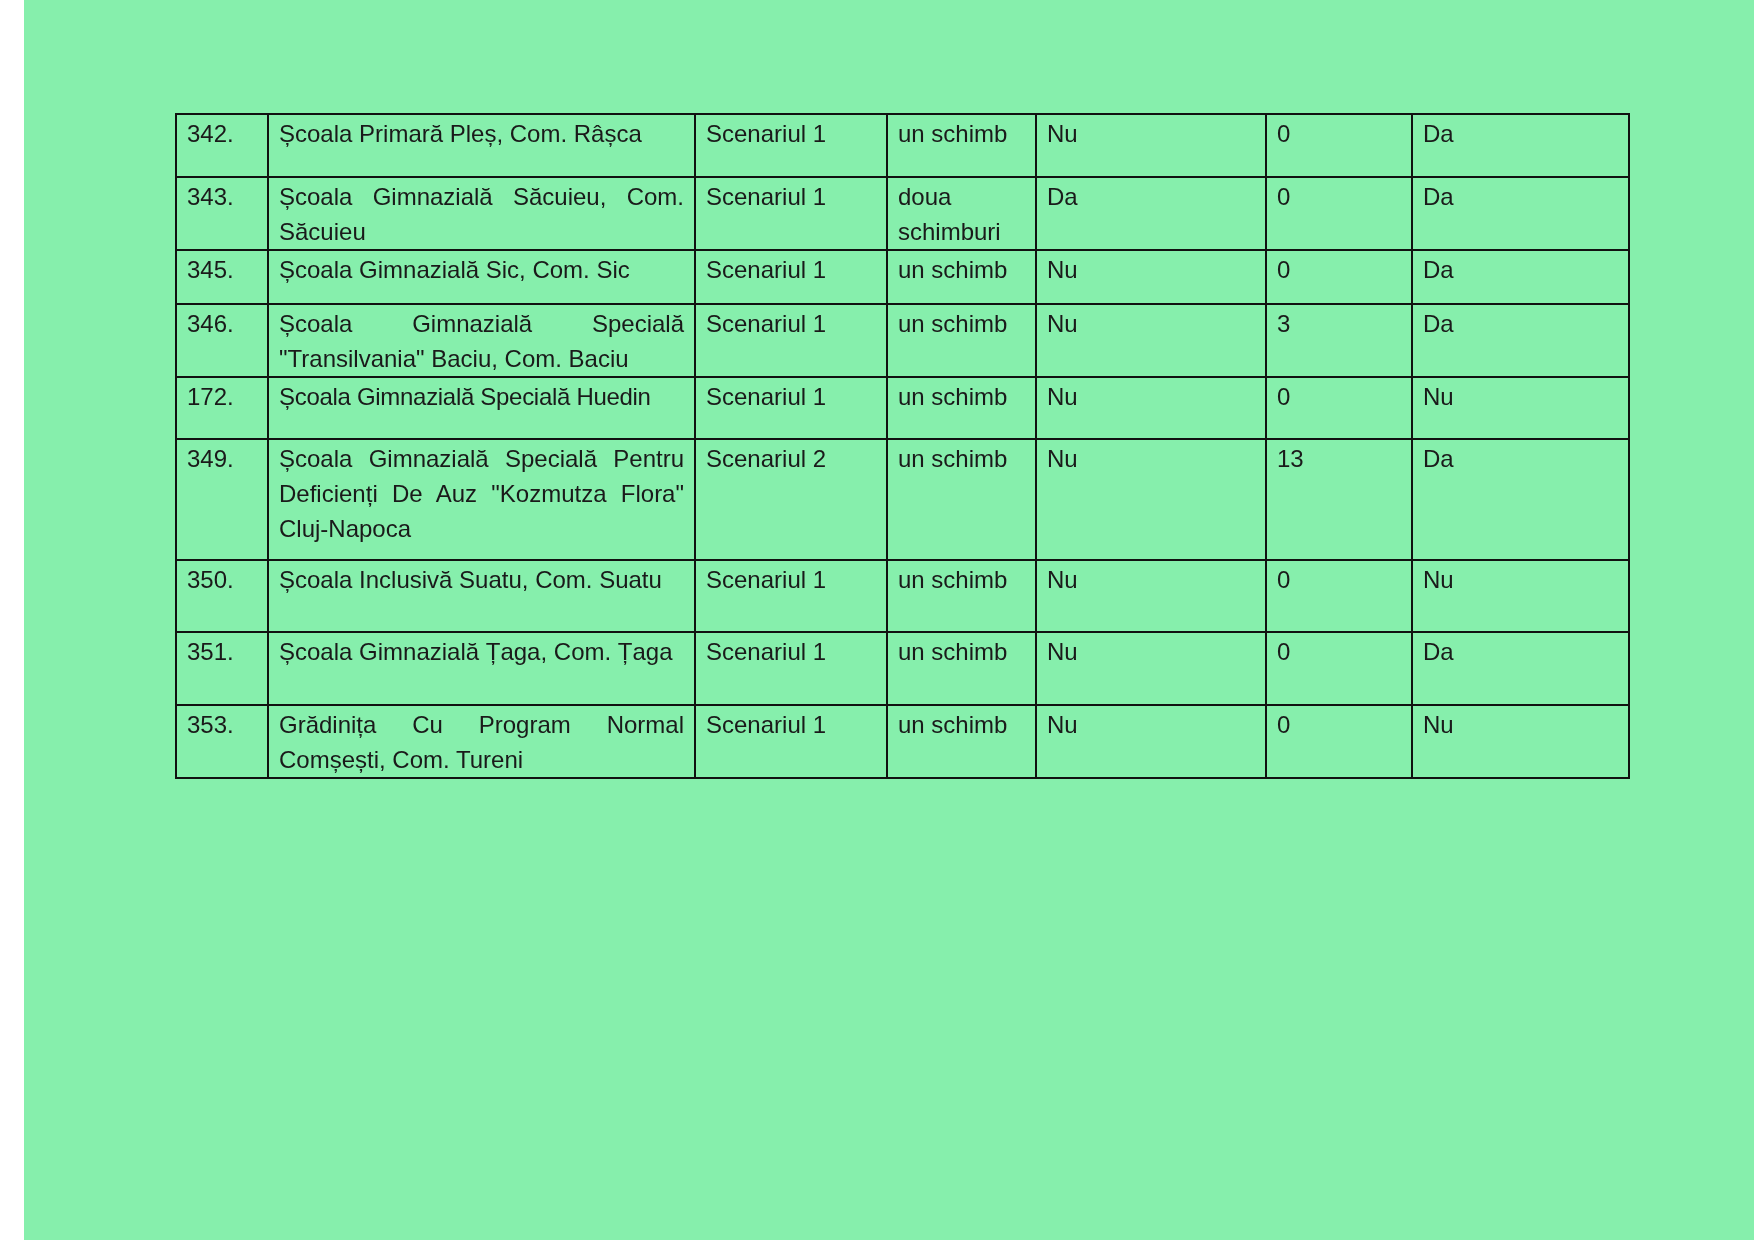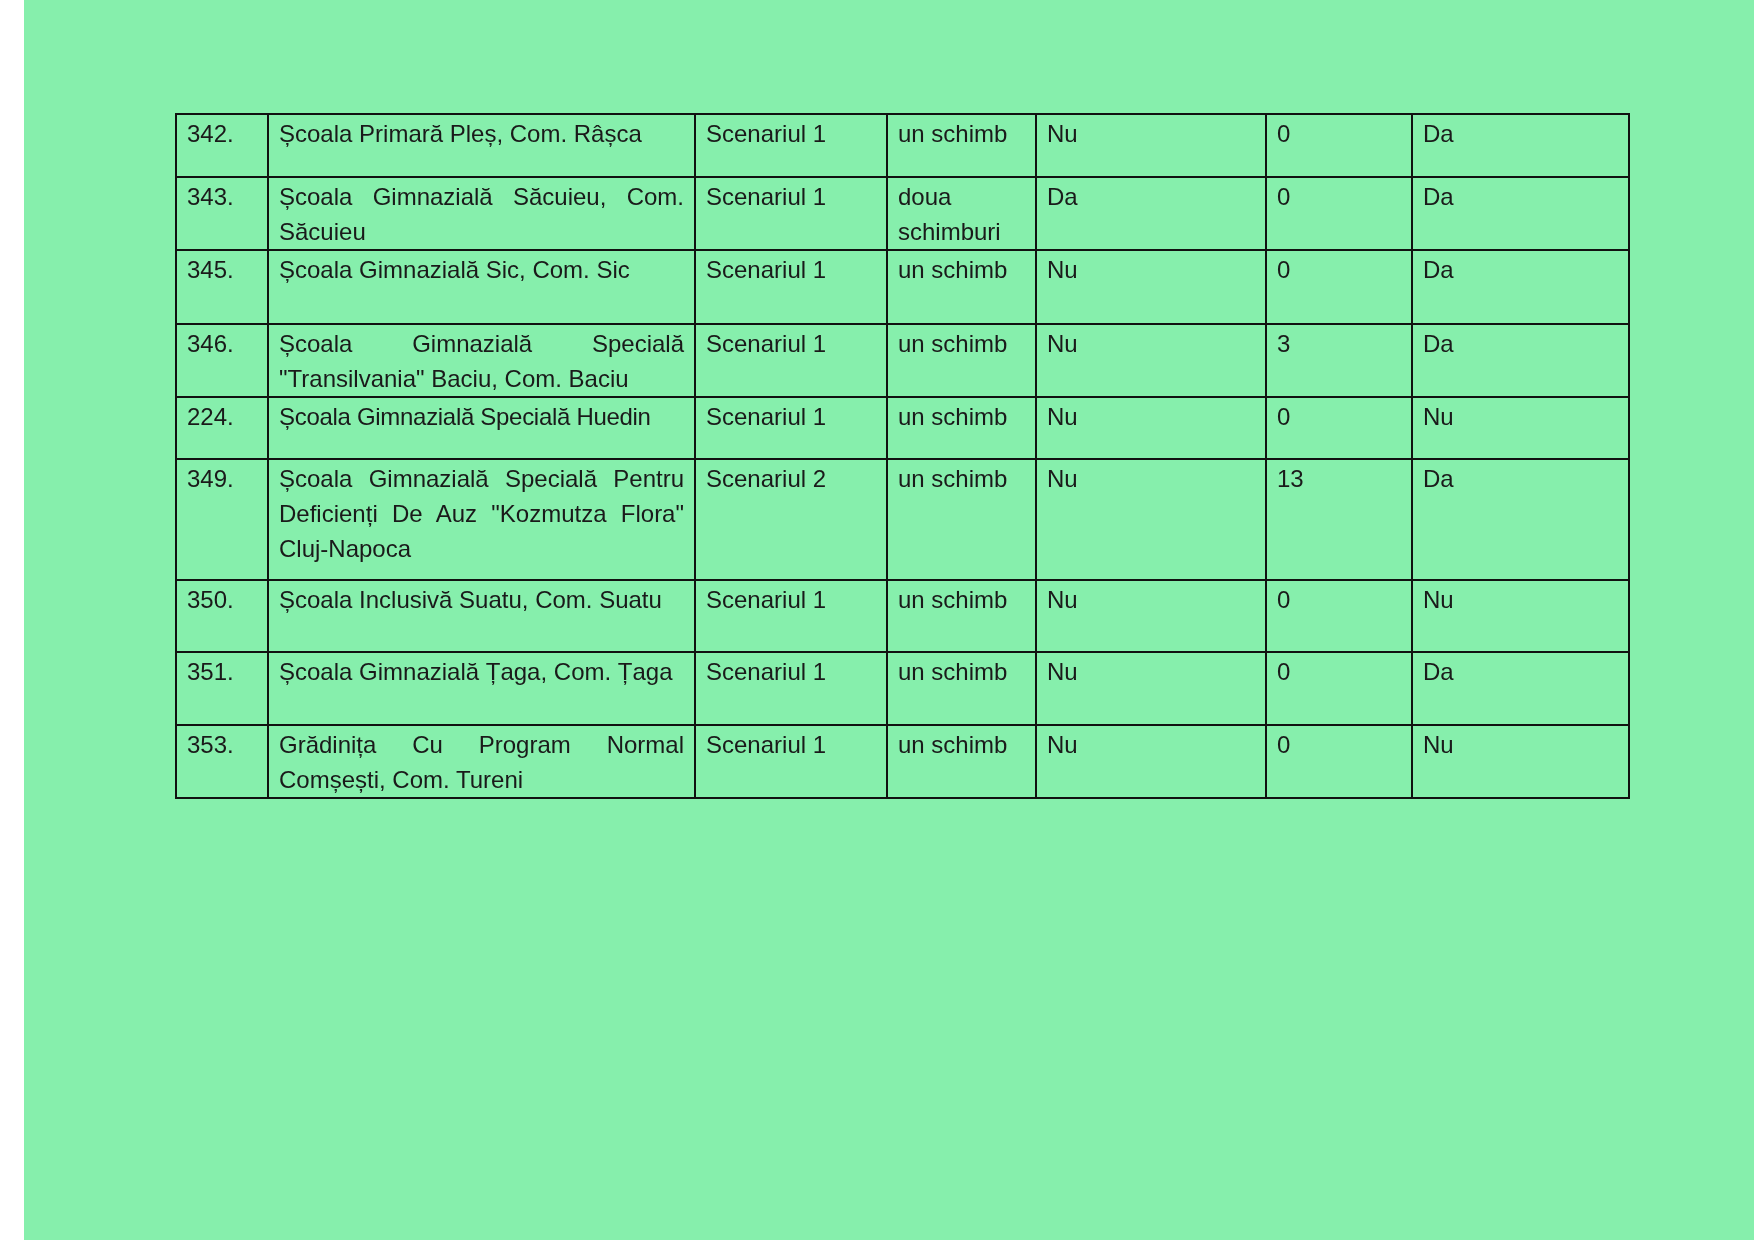--- a/index.html
+++ b/index.html
@@ -49,40 +49,40 @@
       </tr>
       <tr style="height:73px">
         <td>343.</td>
         <td class="justify">Școala Gimnazială Săcuieu, Com. Săcuieu</td>
         <td>Scenariul 1</td>
         <td>doua schimburi</td>
         <td>Da</td>
         <td>0</td>
         <td>Da</td>
       </tr>
-      <tr style="height:74px">
+      <tr style="height:54px">
         <td>345.</td>
         <td class="justify">Școala Gimnazială Sic, Com. Sic</td>
         <td>Scenariul 1</td>
         <td>un schimb</td>
         <td>Nu</td>
         <td>0</td>
         <td>Da</td>
       </tr>
       <tr style="height:72px">
         <td>346.</td>
         <td class="justify">Școala Gimnazială Specială "Transilvania" Baciu, Com. Baciu</td>
         <td>Scenariul 1</td>
         <td>un schimb</td>
         <td>Nu</td>
         <td>3</td>
         <td>Da</td>
       </tr>
       <tr style="height:62px">
-        <td>224.</td>
+        <td>172.</td>
         <td class="justify narrow">Școala Gimnazială Specială Huedin</td>
         <td>Scenariul 1</td>
         <td>un schimb</td>
         <td>Nu</td>
         <td>0</td>
         <td>Nu</td>
       </tr>
       <tr style="height:121px">
         <td>349.</td>
         <td class="justify">Școala Gimnazială Specială Pentru Deficienți De Auz "Kozmutza Flora" Cluj-Napoca</td>

